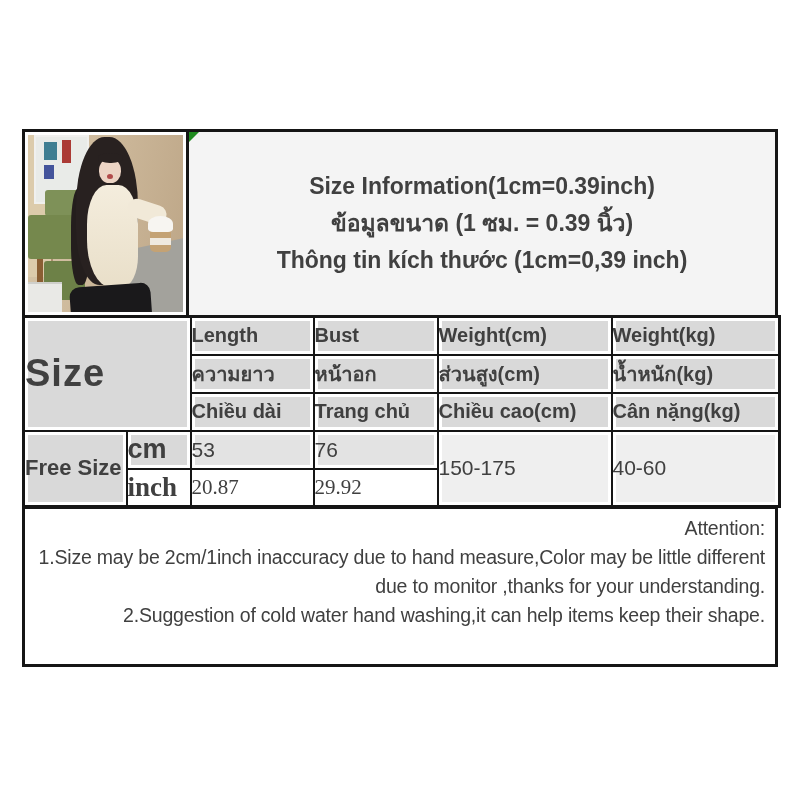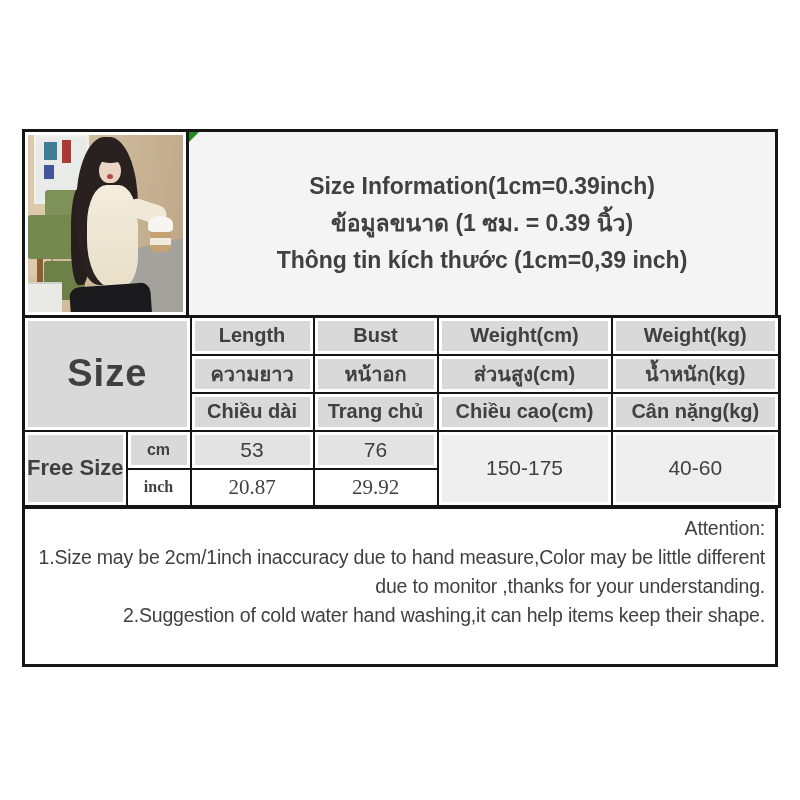--- a/index.html
+++ b/index.html
@@ -42,32 +42,32 @@
   .title-cell{box-sizing:border-box;flex:1;height:189px;margin-left:-3px;border:3px solid #151515;
               background:#f4f4f4;display:flex;flex-direction:column;justify-content:center;
               align-items:center;position:relative;}
   .title-line{font-weight:bold;font-size:23px;line-height:37px;white-space:nowrap;}
   .corner-marker{position:absolute;left:0;top:0;width:0;height:0;
                  border-top:10px solid var(--marker-green,#1f8b1f);border-right:10px solid transparent;}
 
   
   table.size-table{border-collapse:collapse;table-layout:fixed;width:756px;margin-top:-3px;
                    border:3px solid #151515;}
-  .size-table td,.size-table th{border:2px solid #151515;text-align:center;vertical-align:middle;
+  .size-table td,.size-table th{border:2px solid #151515;text-align:left;vertical-align:middle;
                                 padding:0;overflow:hidden;}
   .g{background:#d9d9d9;box-shadow:inset 0 0 0 3px #ffffff;}
   .m{background:#e3e3e3;box-shadow:inset 0 0 0 3px #ffffff;}
   .l{background:#efefef;box-shadow:inset 0 0 0 3px #ffffff;}
   .w{background:#ffffff;font-family:Liberation Serif, serif;}
   .hdr-row{height:38px;}
   .val-row{height:38px;}
   .cell-hdr{font-weight:bold;font-size:20px;}
   .cell-size{font-weight:bold;font-size:38px;letter-spacing:1px;margin-top:19px;}
   .cell-freesize{font-weight:bold;font-size:22px;}
-  .cell-unit{font-weight:bold;font-size:16px;}
+  .cell-unit{font-weight:bold;font-size:27px;}
   .cell-val{font-weight:normal;font-size:21px;}
 
   
   .attention-box{box-sizing:border-box;margin-top:-2px;width:756px;height:161px;
                  border:3px solid #151515;background:#fff;padding:5px 10px 0 10px;}
   .attention-box .att-line{font-size:19.5px;line-height:29px;letter-spacing:-0.2px;text-align:right;}
 </style>
 </head>
 <body>
 

